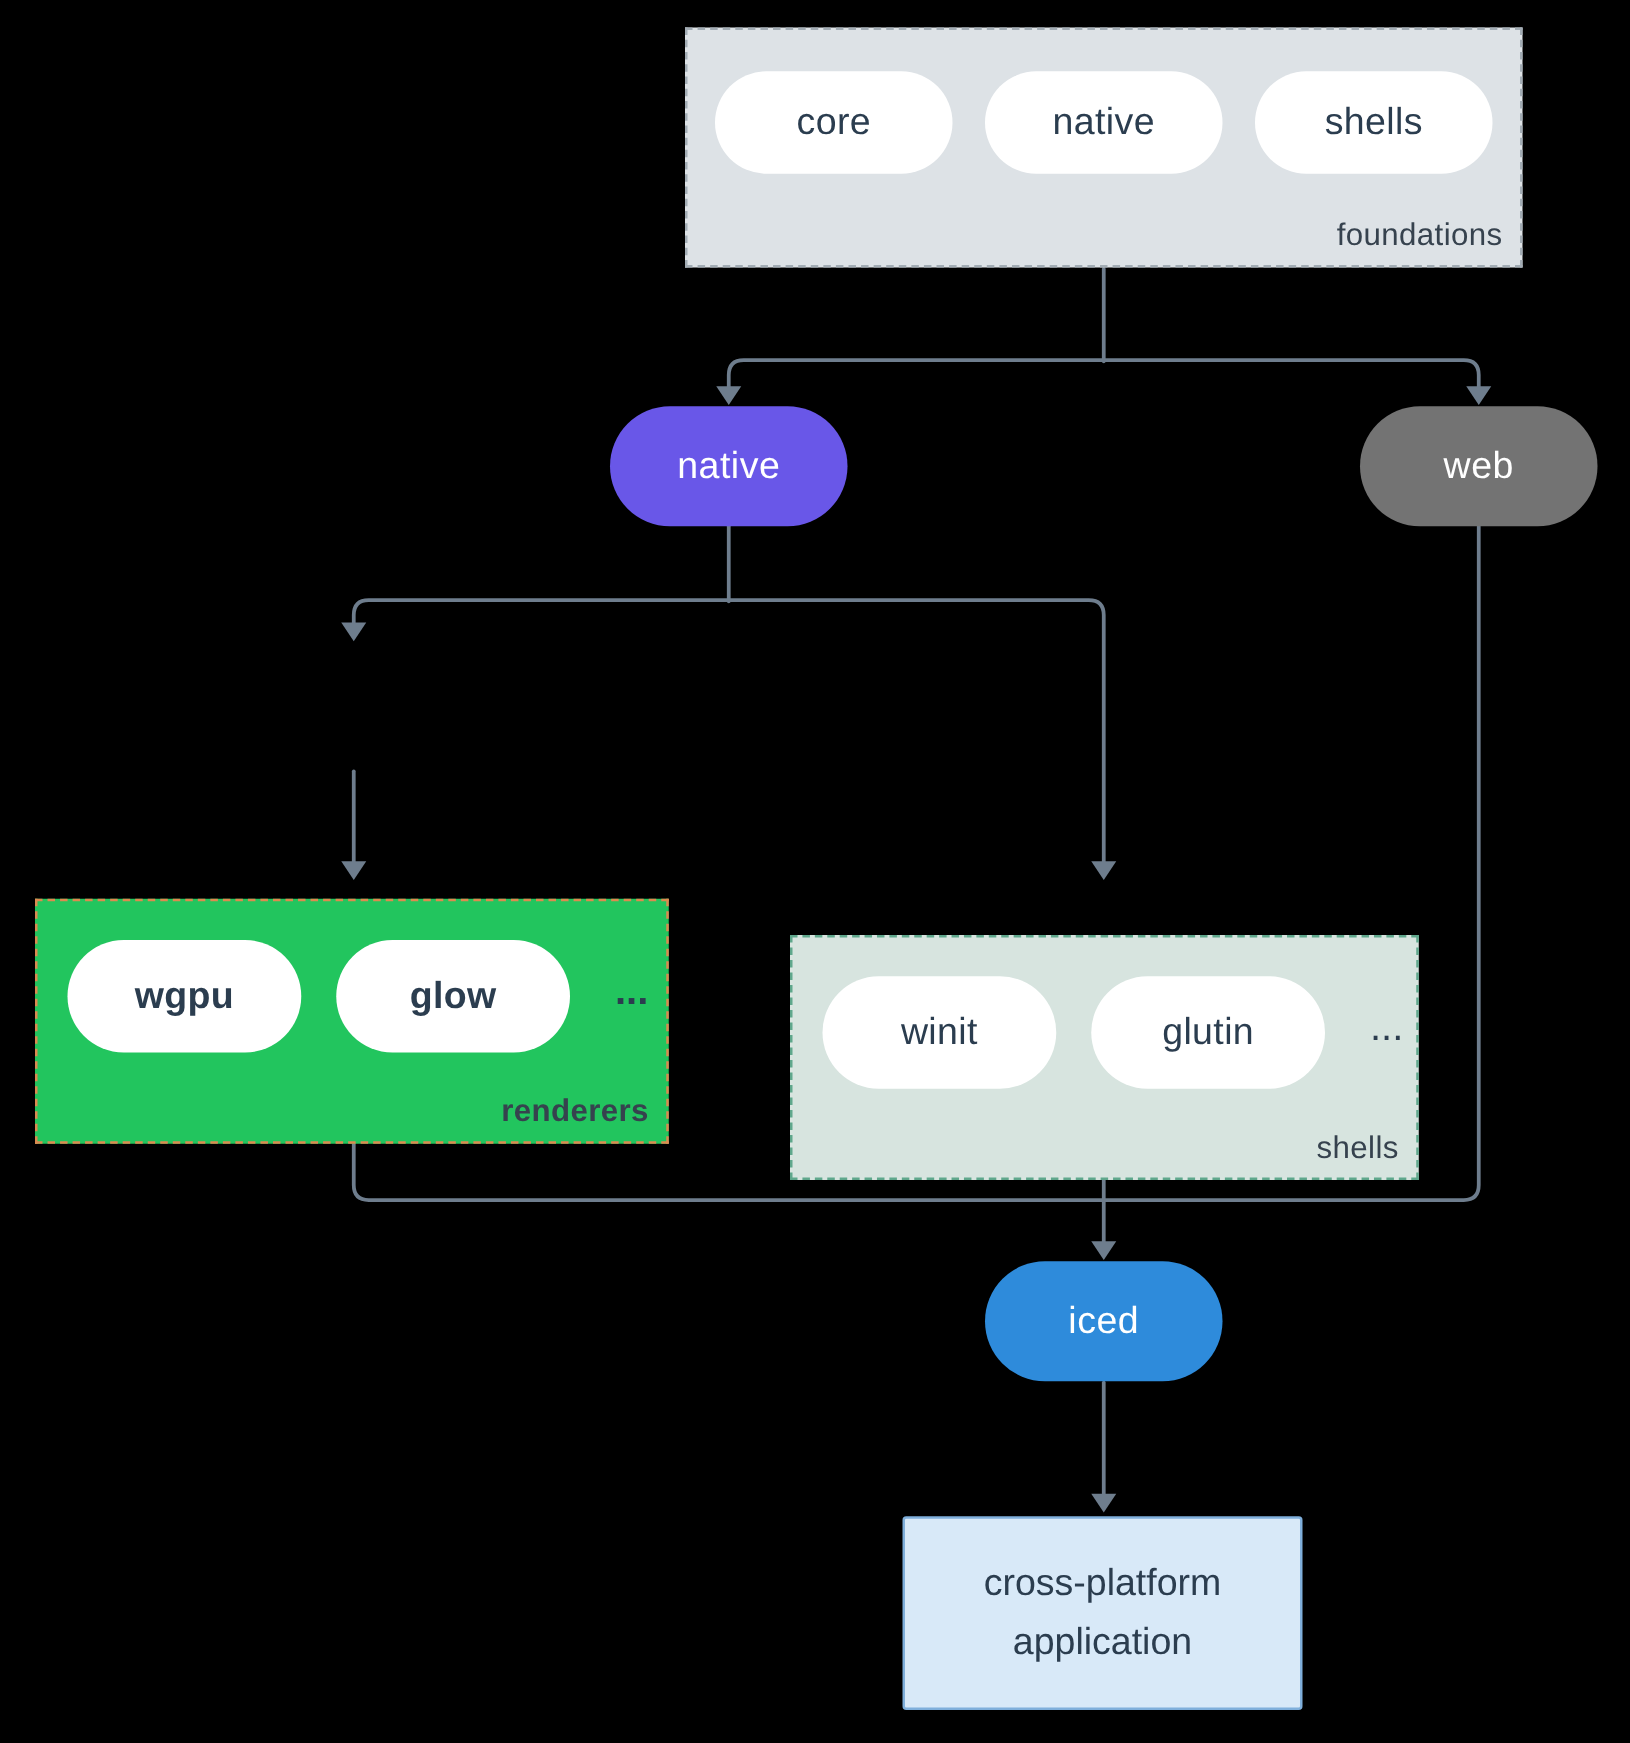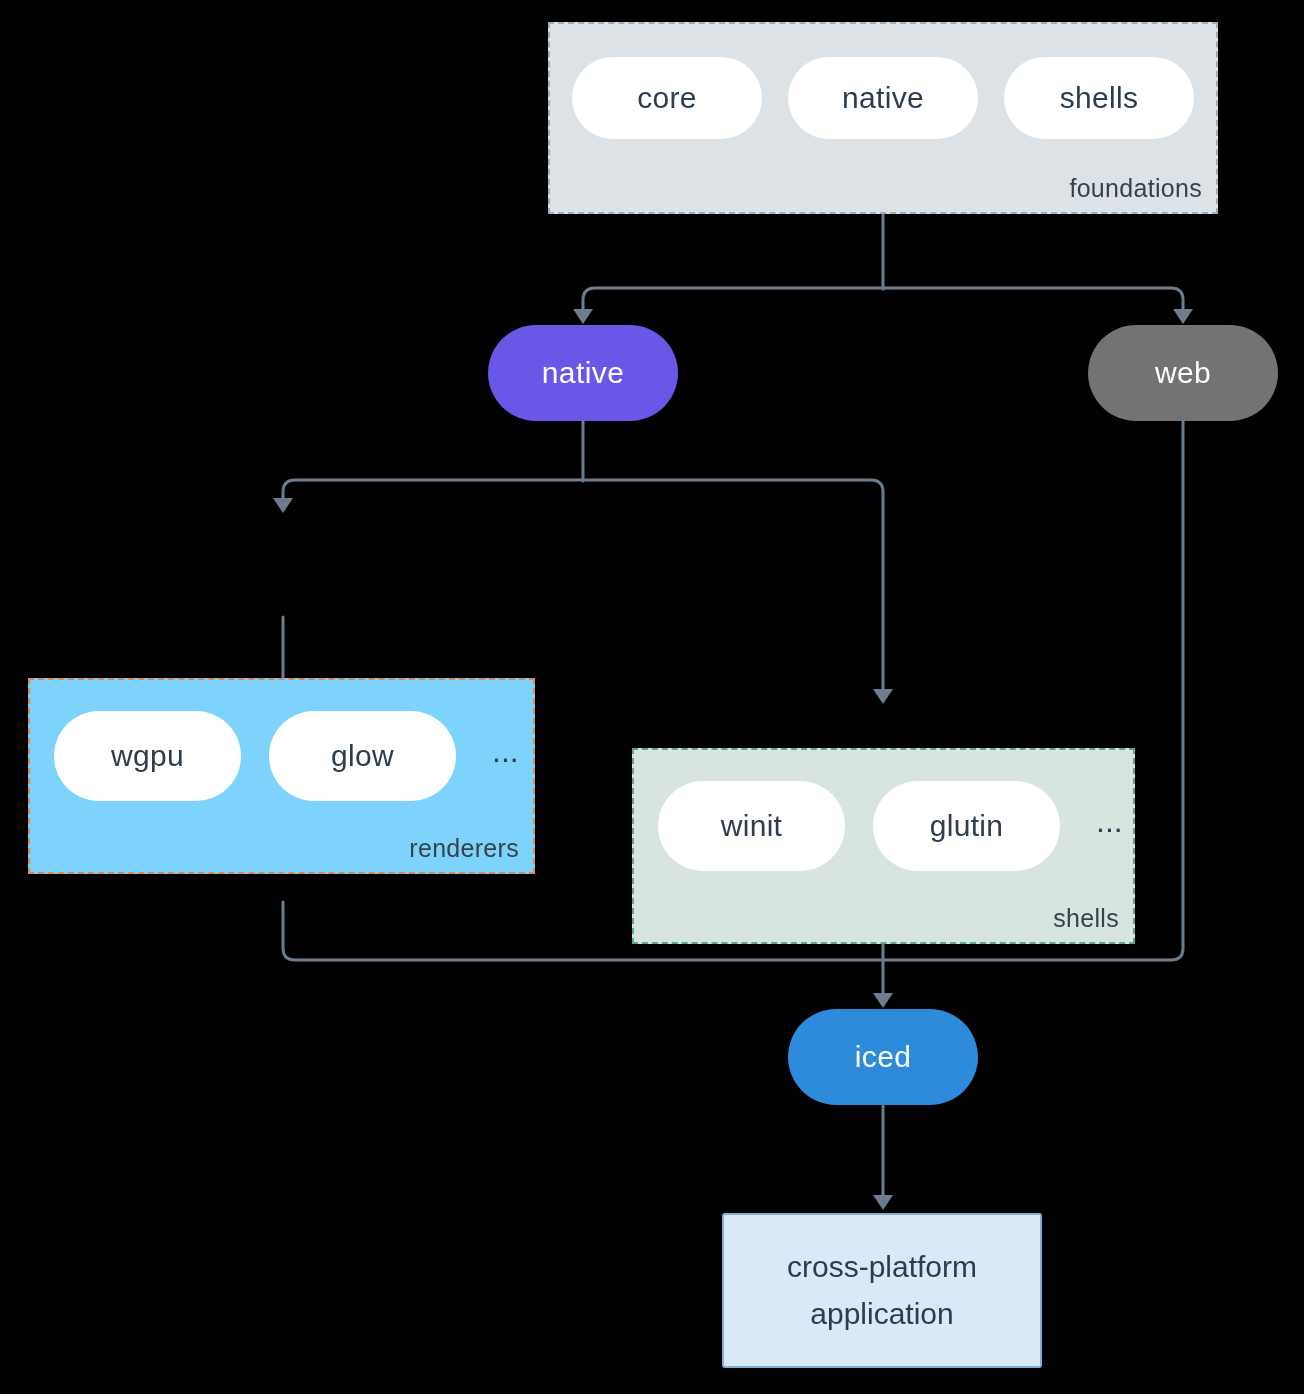--- a/index.html
+++ b/index.html
@@ -28,23 +28,24 @@
   .group-box {
     position: absolute;
     box-sizing: border-box;
   }
   .group-box.foundations {
     left: 548px; top: 22px; width: 670px; height: 192px;
     background: #dde2e6;
     border: 2px dashed #a3adb5;
   }
   .group-box.renderers {
-    left: 28px; top: 678px; width: 507px; height: 196px;
-    background: #7dd3fc;
+    left: 28px; top: 719px; width: 507px; height: 196px;
+    background: #22c55e;
     border: 2px dashed #dd8a50;
+    font-weight: bold;
   }
   .group-box.shells {
     left: 632px; top: 705px; width: 503px; height: 196px;
     background: #d7e4df;
     border: 2px dashed #5fa78c;
     margin-top: 43px;
   }
   .pill-row {
     position: absolute;
     display: flex;

